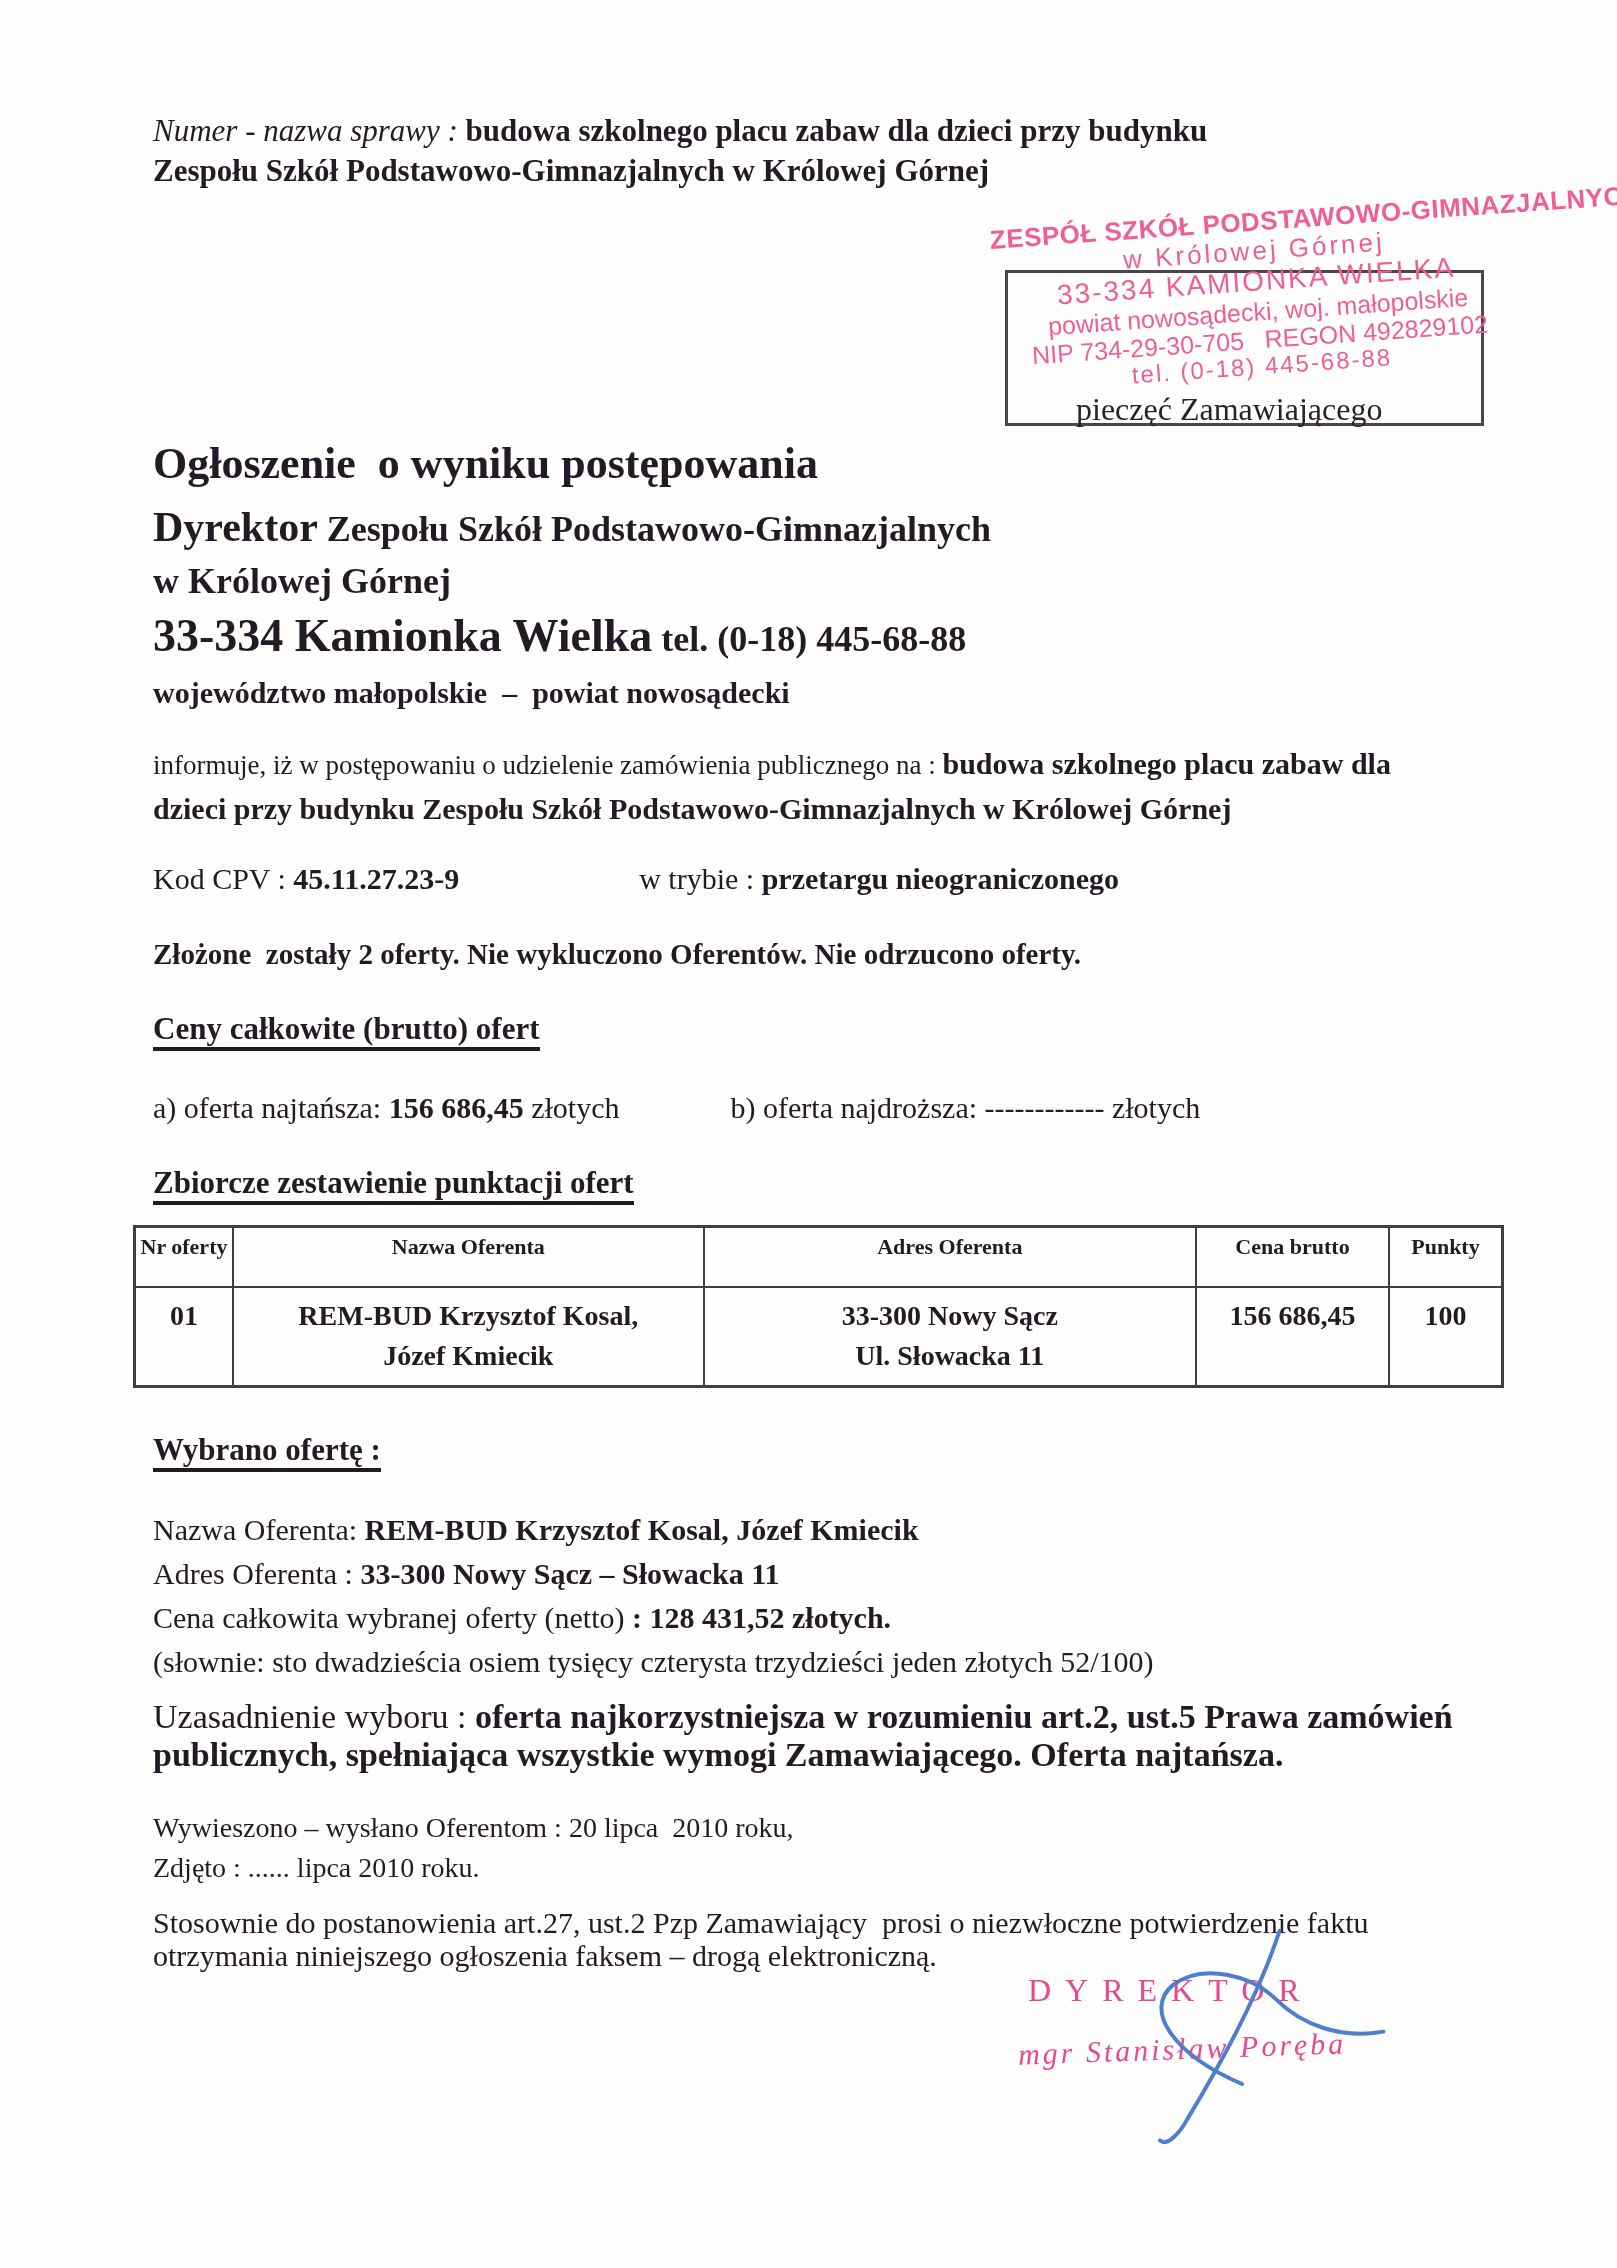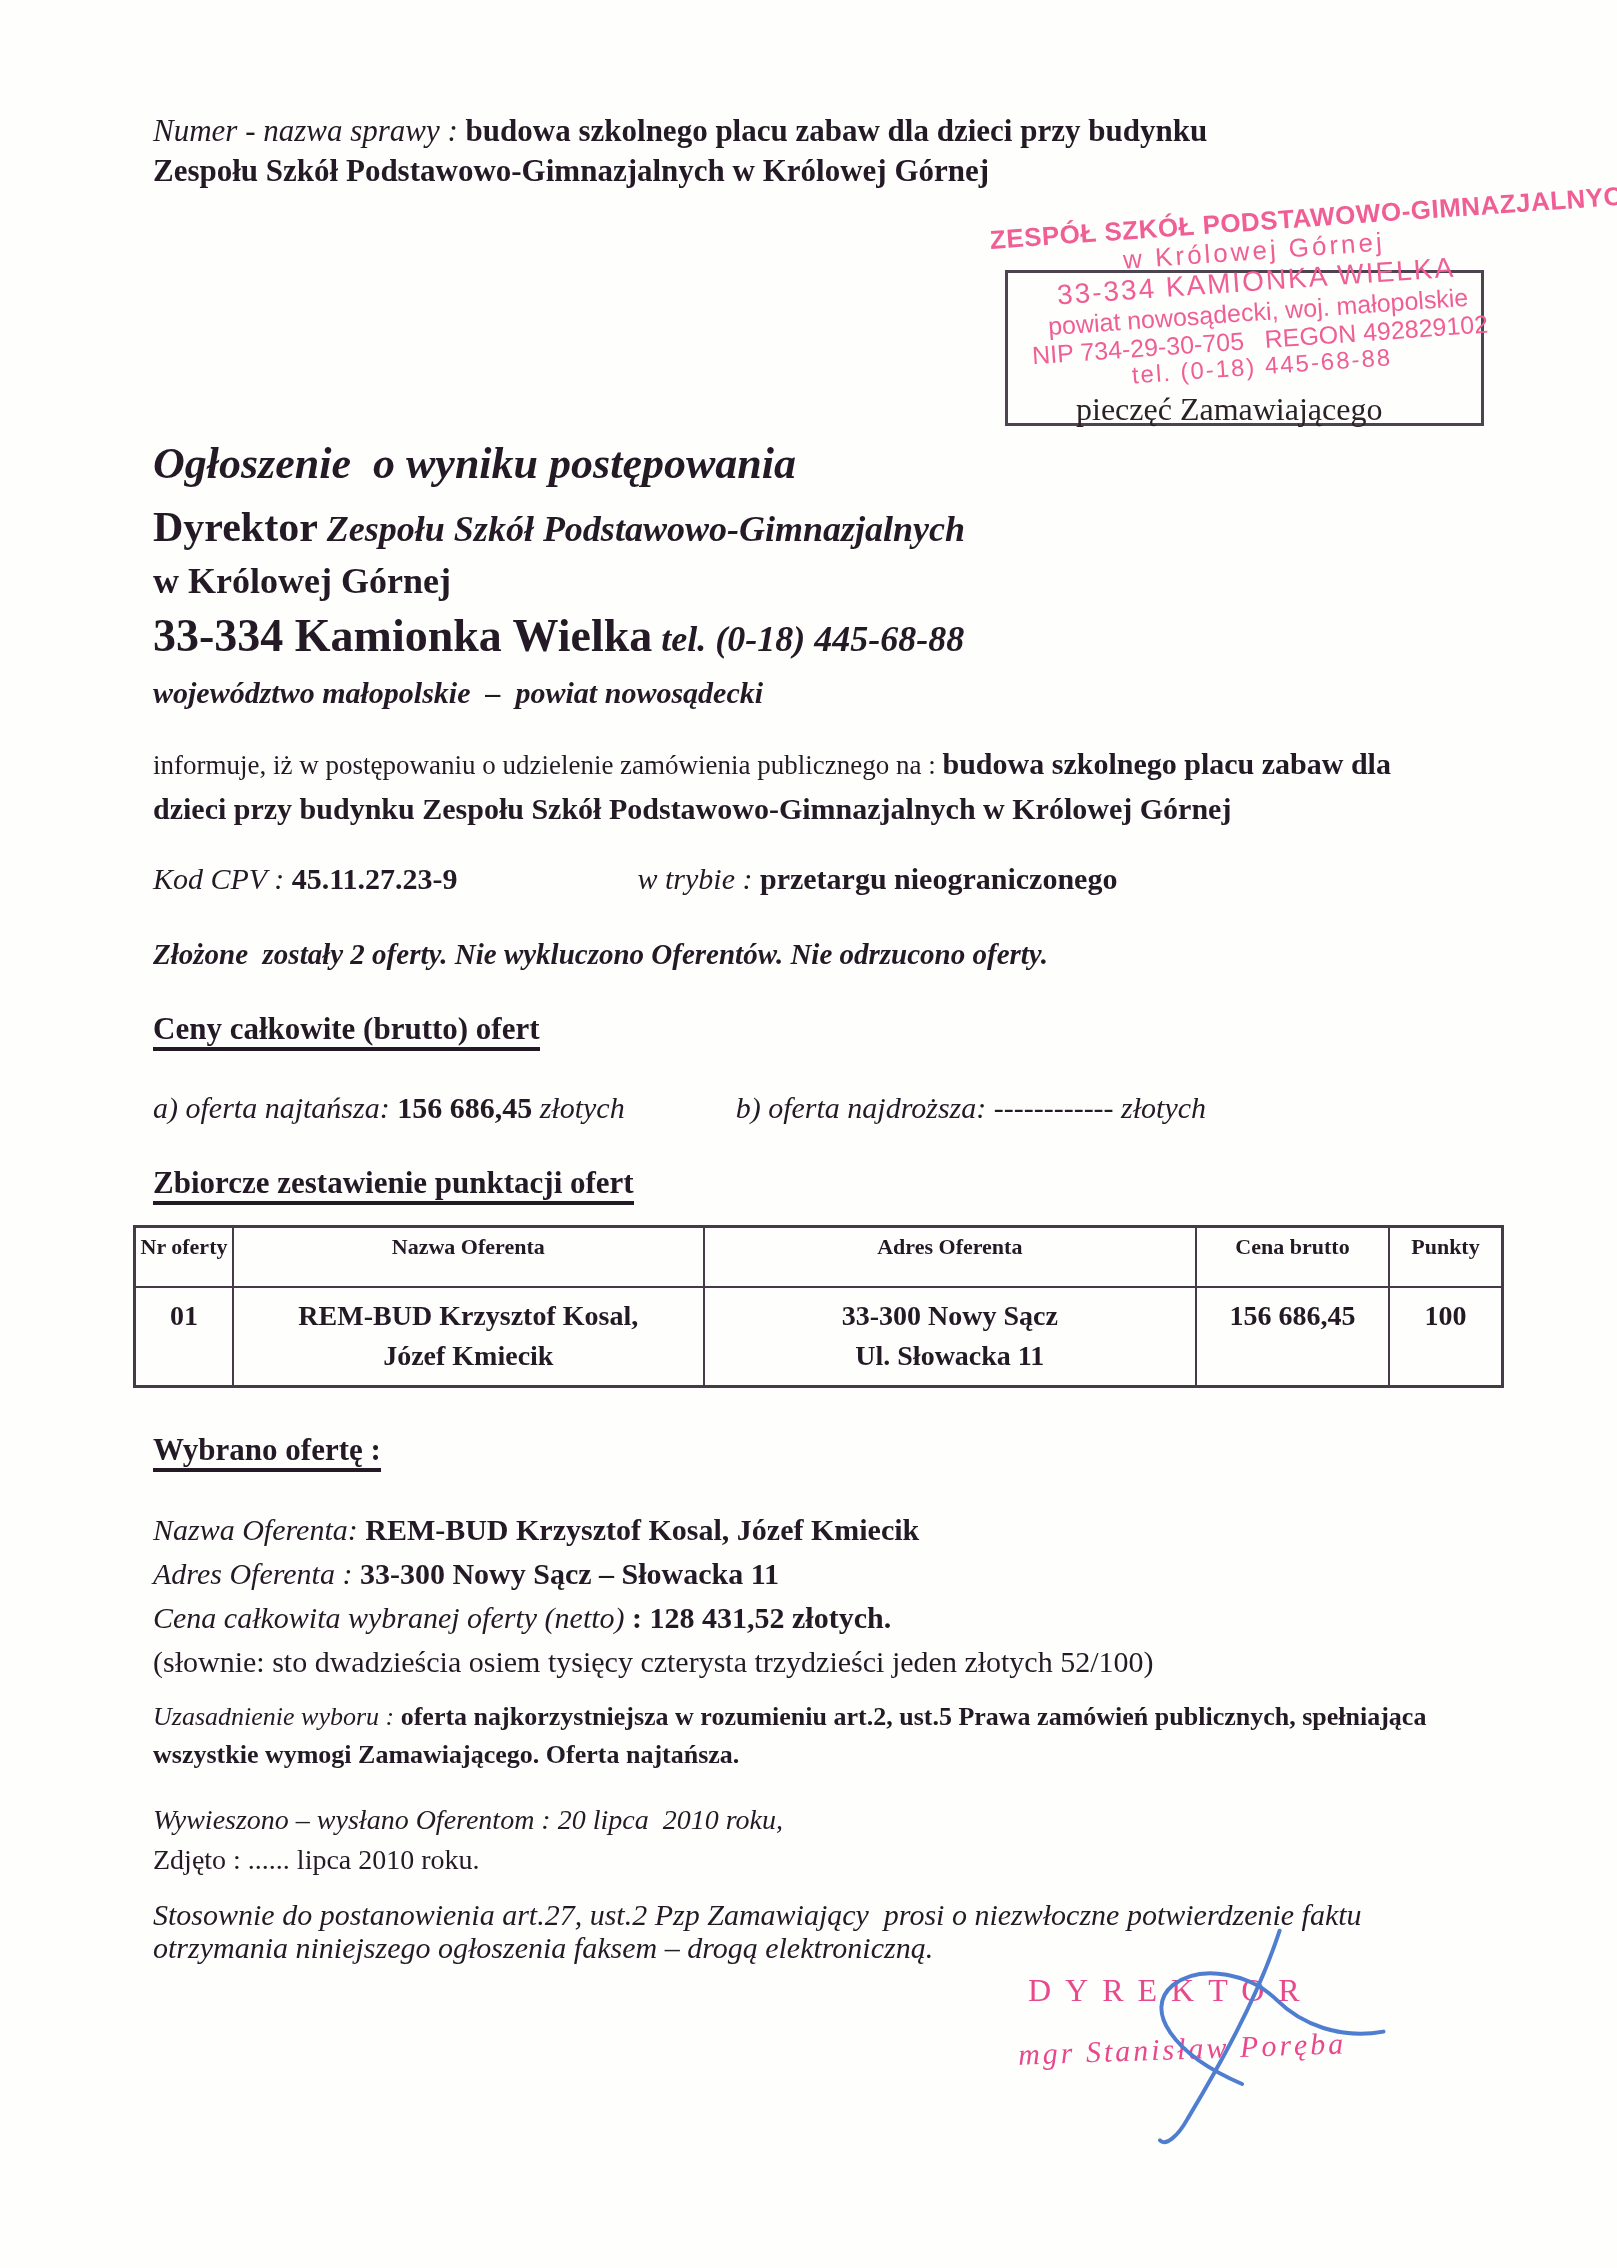--- a/index.html
+++ b/index.html
@@ -6,21 +6,21 @@
   .page {
     position:relative;
     width:1618px; height:2268px;
     margin:0 auto;
     background:var(--paper,#fefefc);
     font-family:"Liberation Serif","DejaVu Serif",serif;
     color:var(--text,#241a26);
     overflow:hidden;
   }
   .content { padding:111px 153px 0 153px; }
-  .pre { white-space:pre-wrap;font-style:italic; }
+  .pre { white-space:pre-wrap; }
 
   
   .case-header { font-size:31px; line-height:40px; }
   .case-label { font-style:italic; }
   .case-bold { font-weight:bold; }
 
   
   .stamp { position:absolute; left:995px; top:226px; width:510px; height:218px; }
   .stamp-box { position:absolute; left:10px; top:44px; width:473px; height:150px; border:3px solid #4e4350; }
   .stamp-ink {
@@ -65,21 +65,21 @@
   .prices-row { margin-top:44px; font-size:30px; display:flex; }
   .price-b { margin-left:111px; }
 
   .offer-table { margin-top:24px; width:1371px; margin-left:-20px; border-collapse:collapse; }
   .offer-table th, .offer-table td { border:2px solid #453a47; text-align:center; }
   .offer-table { border:3px solid #453a47; }
   .offer-table th { font-size:22px; font-weight:bold; padding:6px 4px 26px 4px; vertical-align:top; }
   .offer-table td { font-size:28px; font-weight:bold; padding:8px 4px; line-height:1.45; vertical-align:top; }
 
   .selected-block { margin-top:40px; font-size:30px; line-height:44px; }
-  .justification { margin-top:14px; font-size:26px; line-height:38px; }
+  .justification { margin-top:14px; font-size:34px; line-height:38px; }
   .dates-block { margin-top:20px; font-size:28px; line-height:40px; }
   .footer-note { margin-top:18px; font-size:30px; line-height:33px; }
 
   
   .sig-title {
     position:absolute; left:1028px; top:1972px;
     font-size:32px; letter-spacing:14px;
     color:var(--signature-ink,#e8488c);
     font-family:"Liberation Serif",serif;
   }

